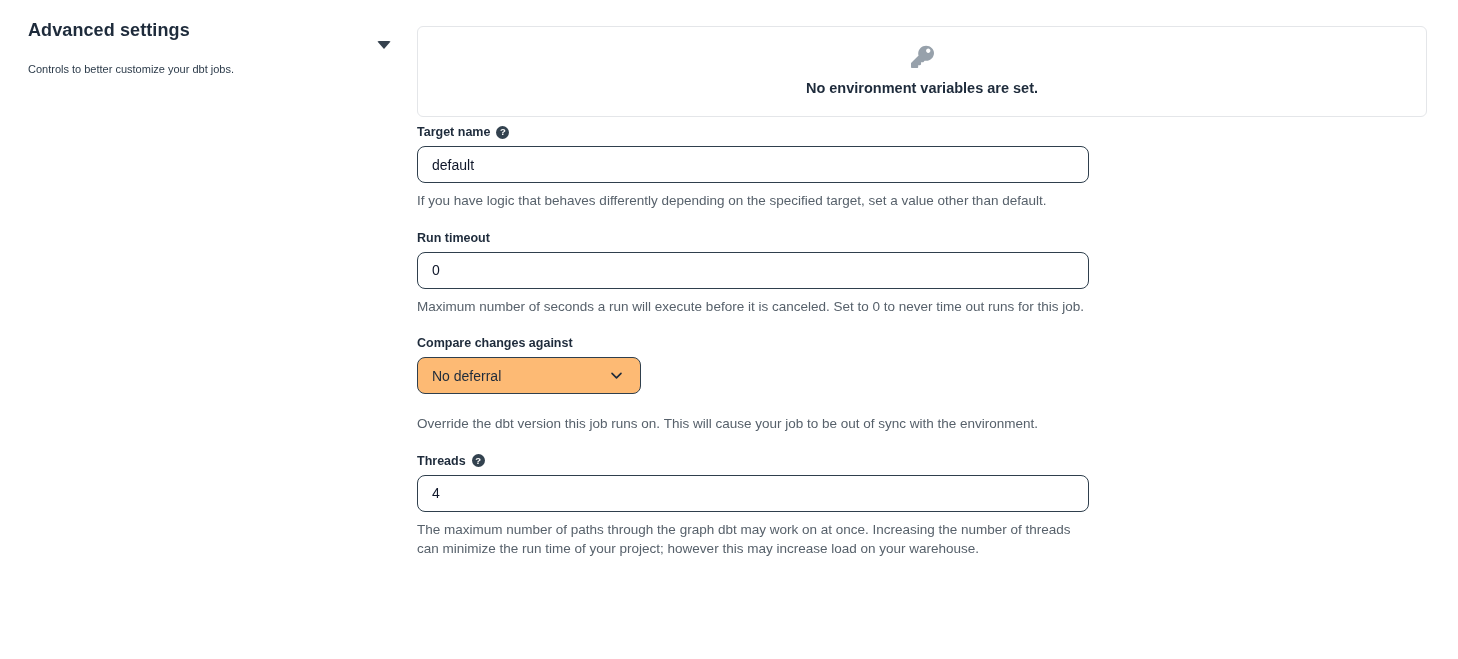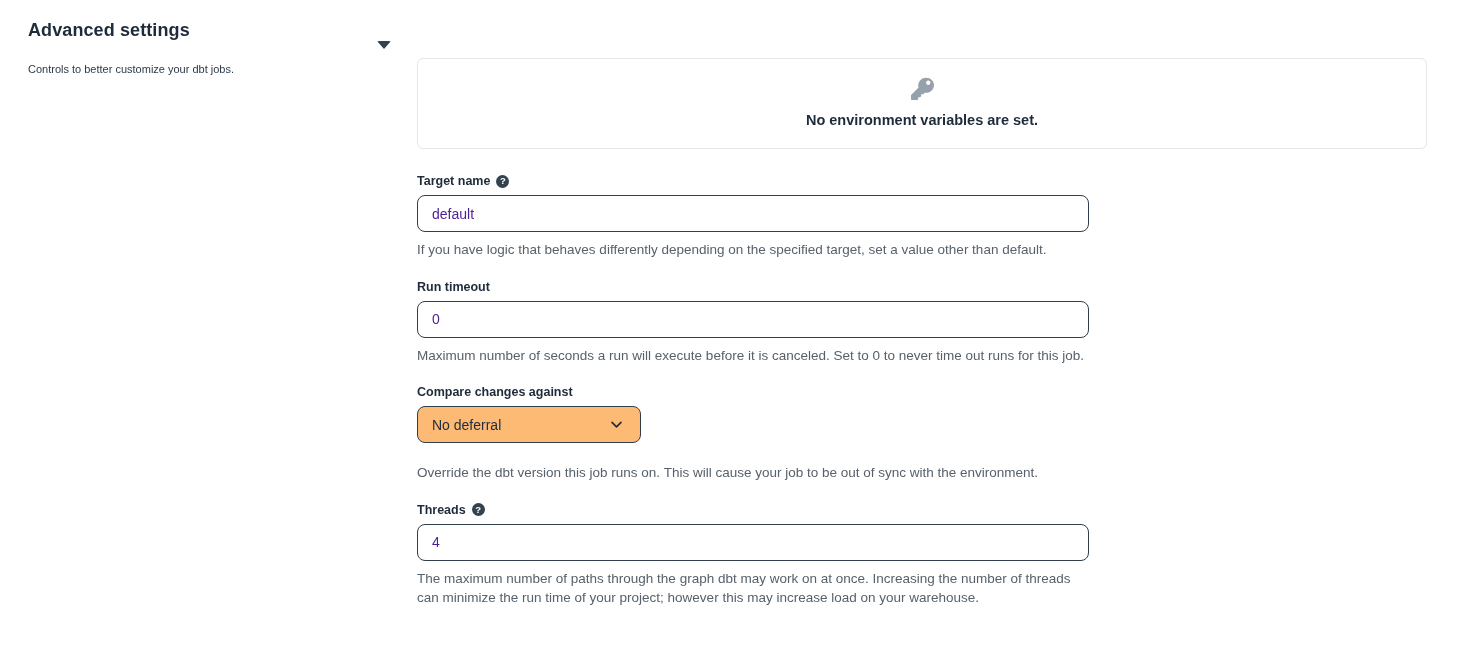--- a/index.html
+++ b/index.html
@@ -43,37 +43,36 @@
   }
 
   
   .env-card {
     width:100%;
     border:1px solid #e4e6e9;
     border-radius:6px;
     background:#ffffff;
     padding:18px 16px 20px;
     text-align:center;
-    margin-top:32px;
   }
   .env-card .key-wrap { display:inline-block; line-height:0; }
   .env-card-title {
     margin-top:8px;
     font-size:14.5px; font-weight:700; color:#1e2b3b;
   }
   .env-card-msg {
     margin-top:7px;
     font-size:13.5px; color:#24323f;
   }
   .env-card-msg a {
     color:#0e7a6f; text-decoration:underline; cursor:pointer;
   }
 
   
-  .form { margin-top:25px; }
+  .form { margin-top:8px; }
   .form-group { margin-bottom:20px; }
   .form-label {
     display:flex; align-items:center;
     font-size:12.5px; font-weight:700; color:#1e2b3b;
     margin-bottom:7px;
   }
   .help-icon {
     width:13px; height:13px; margin-left:6px;
     border-radius:50%;
     background:#33424f; color:#ffffff;
@@ -81,21 +80,21 @@
     display:inline-flex; align-items:center; justify-content:center;
     cursor:pointer; line-height:1;
   }
   .text-input {
     width:672px; height:37px;
     border:1px solid #2f3f4d;
     border-radius:8px;
     background:#ffffff;
     padding:0 14px;
     font-family:"Liberation Sans", sans-serif;
-    font-size:14px; color:#4c1d95;
+    font-size:14px; color:#0f172a;
     outline:none;
   }
   .select-box {
     width:672px; height:37px;
     border:1px solid #2f3f4d;
     border-radius:8px;
     background:#fdba74;
     padding:0 16px 0 14px;
     font-size:14px; color:#1e2b3b;
     display:flex; align-items:center; justify-content:space-between;

